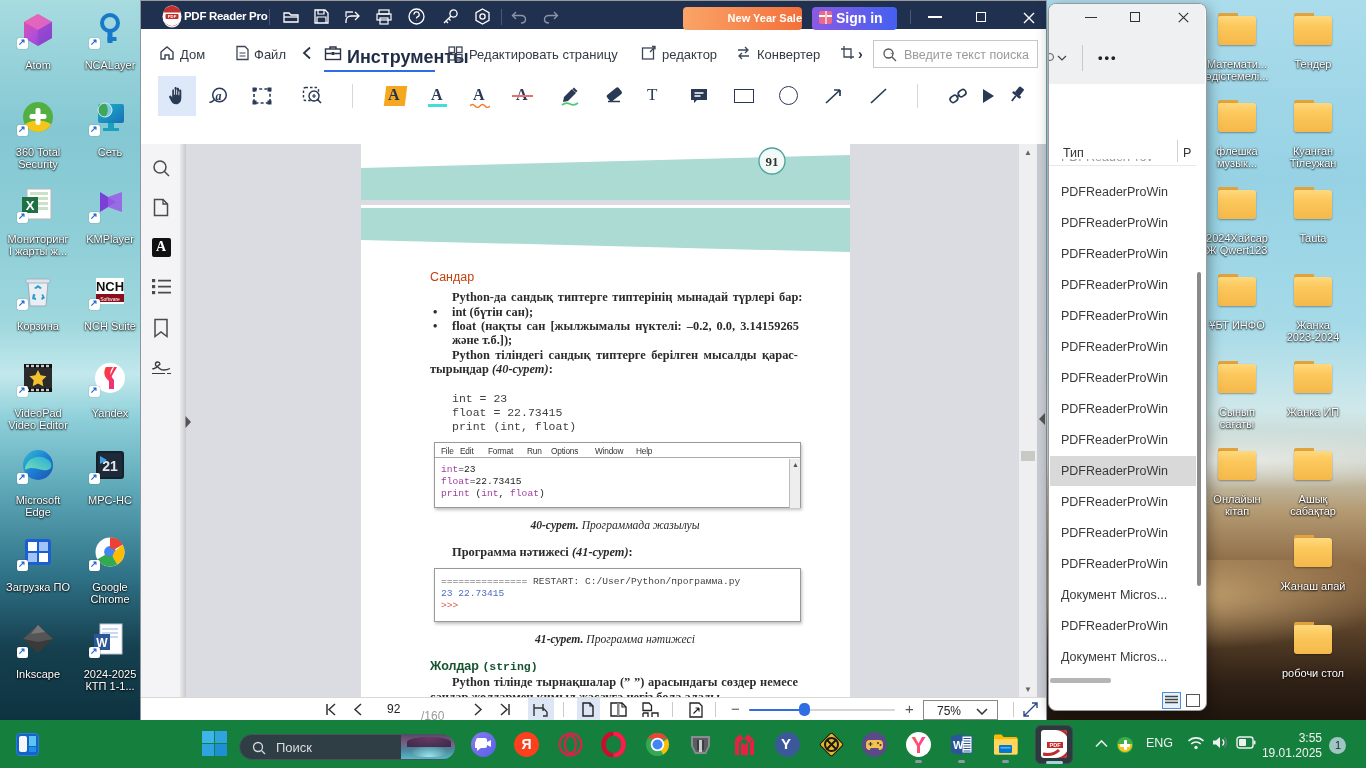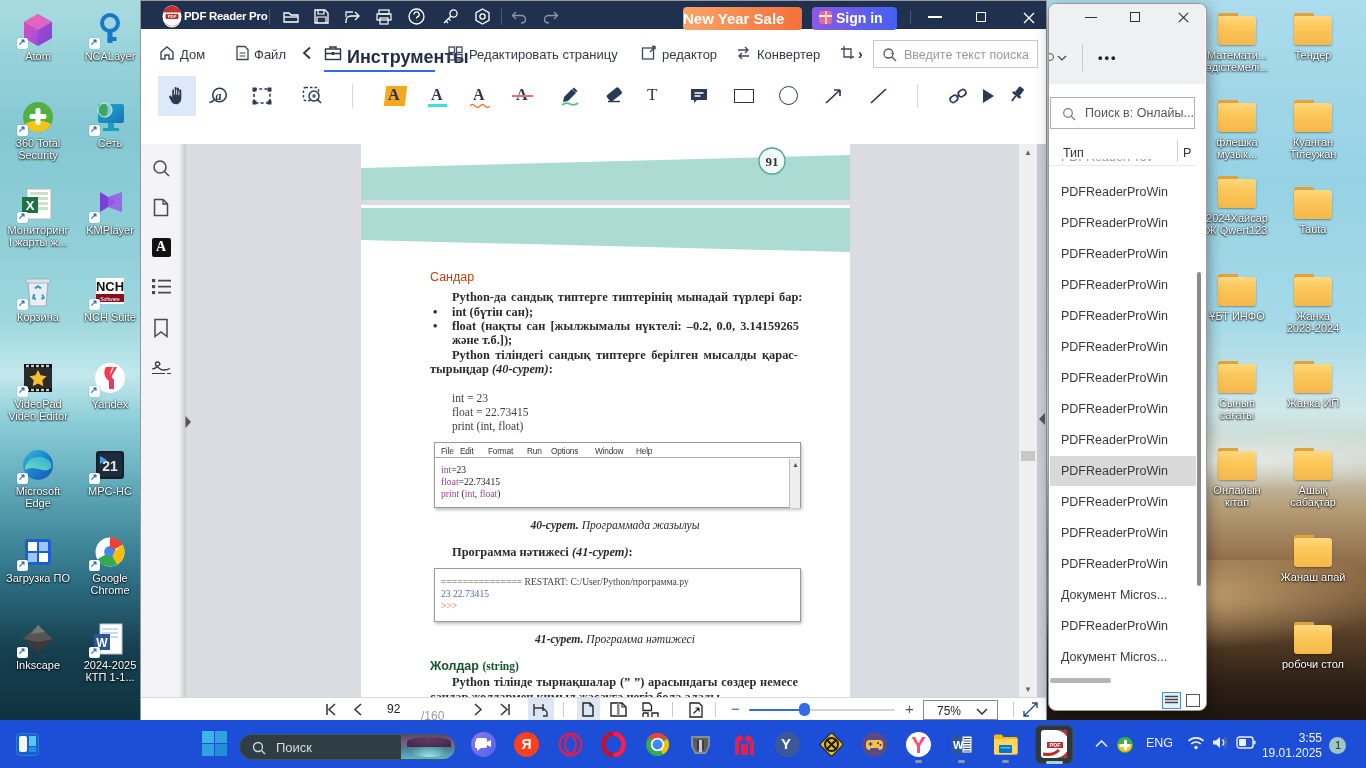--- a/index.html
+++ b/index.html
@@ -13,48 +13,48 @@
 #wall-r { position:absolute; left:1040px; top:0; width:326px; height:720px;
   background:linear-gradient(180deg,#abdcec 0%,#96d2e4 25%,#a5dae8 45%,#cfe8ea 57%,#c8cfc4 64%,#b49a72 71%,#8a6844 79%,#5c432a 87%,#2e2015 95%,#1f150e 100%);}
 #wall-r .streak1 { position:absolute; left:0; top:430px; width:326px; height:60px;
   background:radial-gradient(ellipse 80% 50% at 60% 50%, rgba(255,255,255,.55), rgba(255,255,255,0)); }
 #wall-r .streak2 { position:absolute; left:0; top:560px; width:326px; height:90px;
   background:radial-gradient(ellipse 70% 60% at 40% 40%, rgba(222,186,130,.8), rgba(222,186,130,0)); }
 
 
 .dicon { position:absolute; width:76px; text-align:center; }
 .dicon .ic { position:relative; width:36px; height:34px; margin:0 auto; }
-.dicon .lbl { margin-top:3px; font-size:11px; line-height:12px; color:#fff;
+.dicon .lbl { margin-top:12px; font-size:11px; line-height:12px; color:#fff;
   text-shadow:0 1px 2px rgba(0,0,0,.9), 0 0 2px rgba(0,0,0,.8); }
 .sc-arrow { position:absolute; left:-3px; bottom:-2px; width:11px; height:11px; background:#fff; border-radius:2px; box-shadow:0 0 1px rgba(0,0,0,.5); }
 .sc-arrow:after { content:"\2197"; position:absolute; left:1px; top:-1px; font-size:9px; color:#1d66d0; font-weight:bold; }
 .fold { width:40px !important; height:33px !important; }
 .fold:before { content:""; position:absolute; left:1px; top:0; width:20px; height:10px; border-radius:2px 0 0 0; background:#e2a33c; }
 .fold:after { content:""; position:absolute; left:1px; top:3px; width:38px; height:29px; border-radius:2px 3px 3px 3px; background:linear-gradient(180deg,#ffd97e 0%,#fcc85c 35%,#f5b84a 100%); box-shadow:0 1px 2px rgba(0,0,0,.35); }
 
 
 #pdfwin { position:absolute; left:140px; top:0; width:907px; height:720px; background:#fff; border:1px solid #8e959f; border-top:1px solid #9b9b9b; }
 #titlebar { position:absolute; left:0; top:0; width:905px; height:28px; background:#20304f; }
 #menubar { position:absolute; left:0; top:31px; width:905px; height:44px; background:#fff; }
 #toolbar { position:absolute; left:0; top:75px; width:905px; height:40px; background:#fff; }
 #tabbar { position:absolute; left:0; top:115px; width:905px; height:28px; background:#e9ecf1; }
 #mainarea { position:absolute; left:0; top:143px; width:905px; height:553px; background:#dbdce1; }
 #bottombar { position:absolute; left:0; top:696px; width:905px; height:23px; background:#fff; border-top:1px solid #d8d8d8; }
 .mtxt { top:15px; font-size:13px; color:#333a45; }
 #page1, #page2 { position:absolute; left:220px; width:489px; background:#fff; overflow:hidden; }
 .serif { font-family:"Liberation Serif", serif; }
-.mono { font-family:Liberation Serif, serif; }
+.mono { font-family:Liberation Mono, monospace; }
 .bl { position:absolute; white-space:nowrap; }
 
 
 #dialog { position:absolute; left:1048px; top:3px; width:159px; height:708px; background:#fff;
   border:1px solid #9a9a9a; border-radius:8px; box-shadow:2px 4px 14px rgba(0,0,0,.35); overflow:hidden; }
 
 
-#taskbar { position:absolute; left:0; top:720px; width:1366px; height:48px; background:#1d4ed8; }
+#taskbar { position:absolute; left:0; top:720px; width:1366px; height:48px; background:#15803d; }
 .tk { position:absolute; top:9px; width:26px; height:26px; }
 </style>
 </head>
 <body>
 <div id="screen">
   <div id="wall-l"></div>
   <div id="wall-r">
       <div class="streak1"></div>
       <div class="streak2"></div>
     </div>
@@ -272,21 +272,21 @@
       <div class="lbl">Тендер</div>
     </div>
     <div class="dicon" style="left:1199px;top:100px">
       <div class="ic fold"></div>
       <div class="lbl">флешка<br>музык...</div>
     </div>
     <div class="dicon" style="left:1275px;top:100px">
       <div class="ic fold"></div>
       <div class="lbl">Куанған<br>Тілеужан</div>
     </div>
-    <div class="dicon" style="left:1199px;top:176px">
+    <div class="dicon" style="left:1199px;top:187px">
       <div class="ic fold"></div>
       <div class="lbl">2024Хайсар<br>Ж Qwert123</div>
     </div>
     <div class="dicon" style="left:1275px;top:187px">
       <div class="ic fold"></div>
       <div class="lbl">Tauta</div>
     </div>
     <div class="dicon" style="left:1199px;top:274px">
       <div class="ic fold"></div>
       <div class="lbl">ҰБТ ИНФО</div>
@@ -362,21 +362,21 @@
           <path d="M9.5 2 l6.5 3.7 v7.6 L9.5 17 3 13.3 V5.7 Z" fill="none" stroke="#fff" stroke-width="1.3"></path>
           <circle cx="9.5" cy="9.5" r="2.6" fill="none" stroke="#fff" stroke-width="1.3"></circle>
         </svg>
       <div class="abs" style="left:360px;top:8px;width:1px;height:16px;background:#4a5878"></div>
       <svg class="abs" style="left:369px;top:7px" width="18" height="18" viewBox="0 0 18 18">
           <path d="M6 4 L2.5 7.5 L6 11 M2.5 7.5 H11 c2.8 0 4.5 1.7 4.5 4 0 2.3-1.7 3.5-4.5 3.5" fill="none" stroke="#8a93a8" stroke-width="1.4"></path>
         </svg>
       <svg class="abs" style="left:401px;top:7px" width="18" height="18" viewBox="0 0 18 18">
           <path d="M12 4 L15.5 7.5 L12 11 M15.5 7.5 H7 c-2.8 0-4.5 1.7-4.5 4 0 2.3 1.7 3.5 4.5 3.5" fill="none" stroke="#8a93a8" stroke-width="1.4"></path>
         </svg>
-      <div class="abs" style="left:542px;top:6px;width:119px;height:23px;border-radius:4px;background:linear-gradient(90deg,#faa468,#f4703a);color:#fff;font-size:15px;font-weight:bold;text-align:left;line-height:23px">New Year Sale</div>
+      <div class="abs" style="left:542px;top:6px;width:119px;height:23px;border-radius:4px;background:linear-gradient(90deg,#faa468,#f4703a);color:#fff;font-size:11px;font-weight:bold;text-align:right;line-height:23px">New Year Sale</div>
       <div class="abs" style="left:671px;top:6px;width:85px;height:23px;border-radius:4px;background:linear-gradient(90deg,#8a5ae4,#4460f0);color:#fff;font-size:14px;font-weight:bold;line-height:23px;padding-left:24px">Sign in<span style="position:absolute;left:7px;top:4px;width:13px;height:13px;background:#e86a8a;border-radius:2px"></span><span style="position:absolute;left:7px;top:8px;width:13px;height:1.5px;background:#fff"></span><span style="position:absolute;left:12.5px;top:4px;width:2px;height:13px;background:#f8c0d0"></span></div>
       <div class="abs" style="left:769px;top:9px;width:1px;height:14px;background:#4a5878"></div>
       <div class="abs" style="left:787px;top:15px;width:14px;height:1.6px;background:#fff"></div>
       <div class="abs" style="left:835px;top:11px;width:10px;height:10px;border:1.6px solid #fff"></div>
       <svg class="abs" style="left:882px;top:11px" width="12" height="12" viewBox="0 0 12 12">
           <path d="M1 1 L11 11 M11 1 L1 11" stroke="#fff" stroke-width="1.4"></path>
         </svg>
     </div>
     <div id="menubar">
       <svg class="abs" style="left:18px;top:13px" width="16" height="16" viewBox="0 0 16 16">
@@ -673,27 +673,20 @@
     <div class="abs" style="left:81px;top:8px;width:10px;height:10px;border:1.2px solid #333"></div>
     <svg class="abs" style="left:129px;top:8px" width="11" height="11" viewBox="0 0 11 11">
         <path d="M.8.8 L10.2 10.2 M10.2 .8 L.8 10.2" stroke="#333" stroke-width="1.2"></path>
       </svg>
     <div class="abs" style="left:-3px;top:49px;width:8px;height:8px;border:1.3px solid #555;border-radius:50%"></div>
     <svg class="abs" style="left:8px;top:51px" width="10" height="6" viewBox="0 0 10 6">
         <path d="M1 1 L5 5 L9 1" fill="none" stroke="#444" stroke-width="1.2"></path>
       </svg>
     <div class="abs" style="left:33px;top:41px;width:1px;height:26px;background:#c8c8c8"></div>
     <div class="abs" style="left:49px;top:46px;font-size:13px;letter-spacing:2px;color:#222;font-weight:bold">•••</div>
-    <div class="abs" style="left:1px;top:93px;width:145px;height:32px;border:1px solid #b0b0b0;background:#fff">
-      <svg class="abs" style="left:11px;top:9px" width="14" height="14" viewBox="0 0 14 14">
-          <circle cx="6" cy="6" r="4.3" fill="none" stroke="#777" stroke-width="1.2"></circle>
-          <path d="M9.2 9.2 L13 13" stroke="#777" stroke-width="1.2"></path>
-        </svg>
-      <div class="abs" style="left:34px;top:8px;font-size:12.5px;color:#555">Поиск в: Онлайы...</div>
-    </div>
     <div class="abs" style="left:14px;top:142px;font-size:12.5px;color:#333">Тип</div>
     <div class="abs" style="left:128px;top:136px;width:1px;height:22px;background:#d0d0d0"></div>
     <div class="abs" style="left:134px;top:142px;font-size:12.5px;color:#333">Р</div>
     <div class="abs" style="left:0;top:161px;width:147px;height:1px;background:#e8e8e8"></div>
     <div class="abs" style="left:12px;top:155px;width:90px;height:7px;overflow:hidden;font-size:12.5px;color:#999">
         <span style="position:absolute;top:-9px;left:0">PDFReaderProWin</span>
       </div>
     <div id="dlglist" style="position:absolute;left:0;top:0;width:147px;height:672px;font-size:12.5px;color:#3a3a3a">
       <div class="abs" style="left:1px;top:452px;width:146px;height:30px;background:#d9d9d9"></div>
       <div class="abs" style="left:12px;top:181px">PDFReaderProWin</div>

